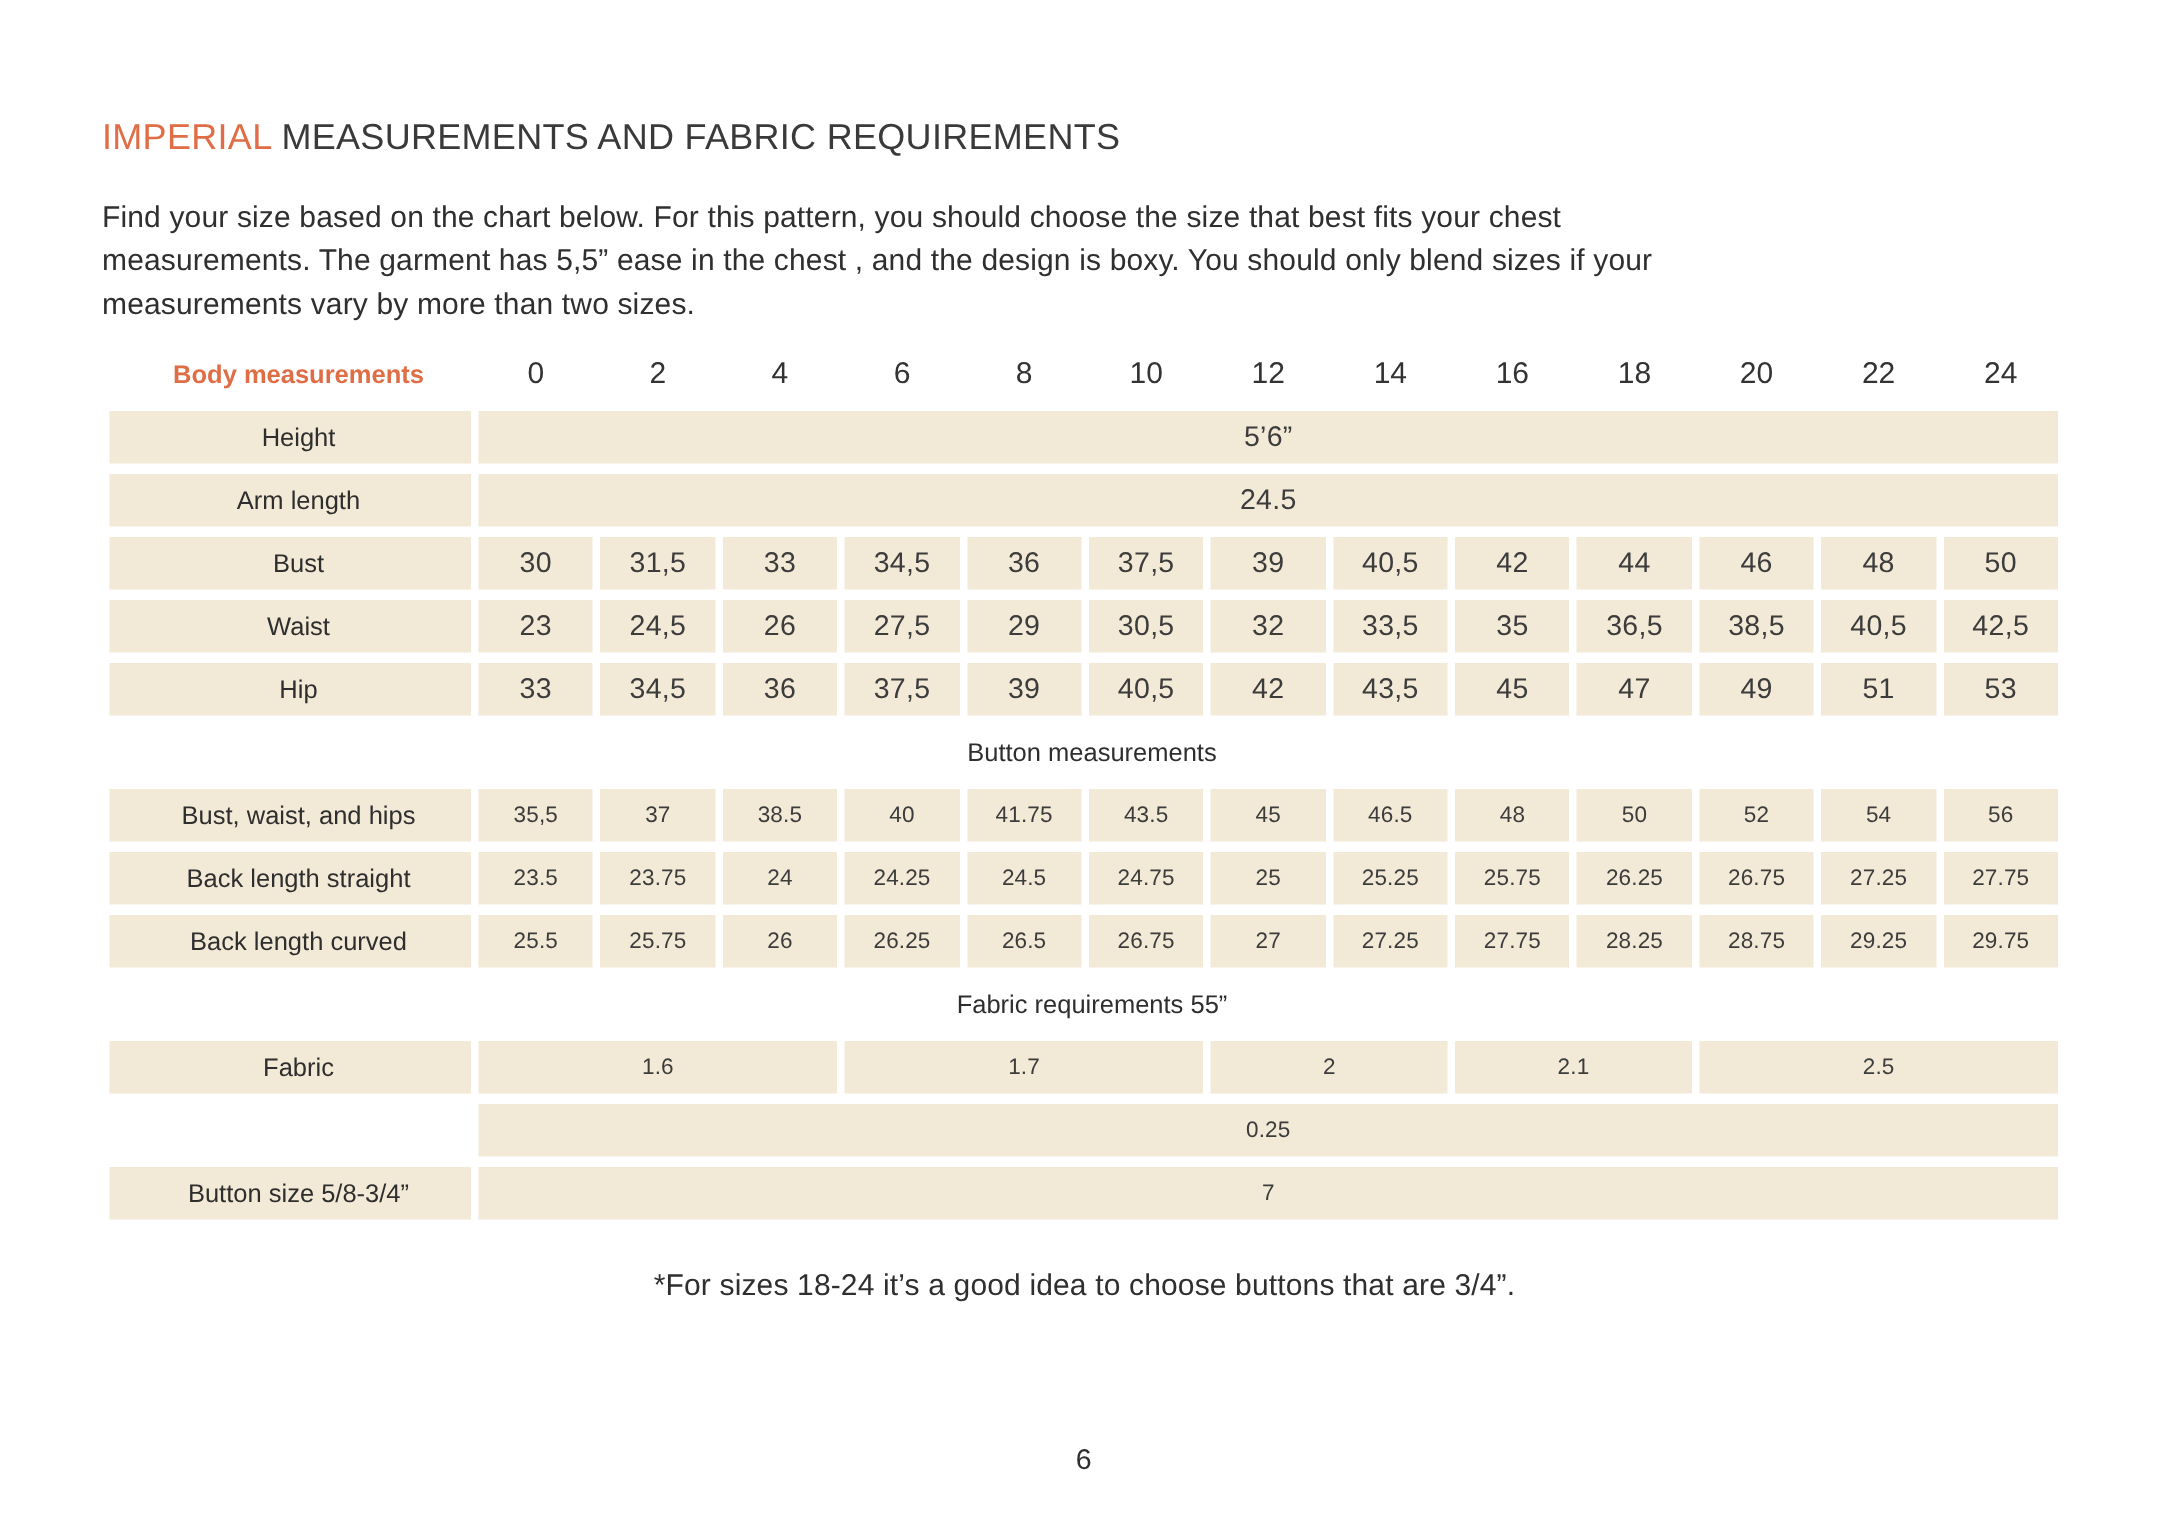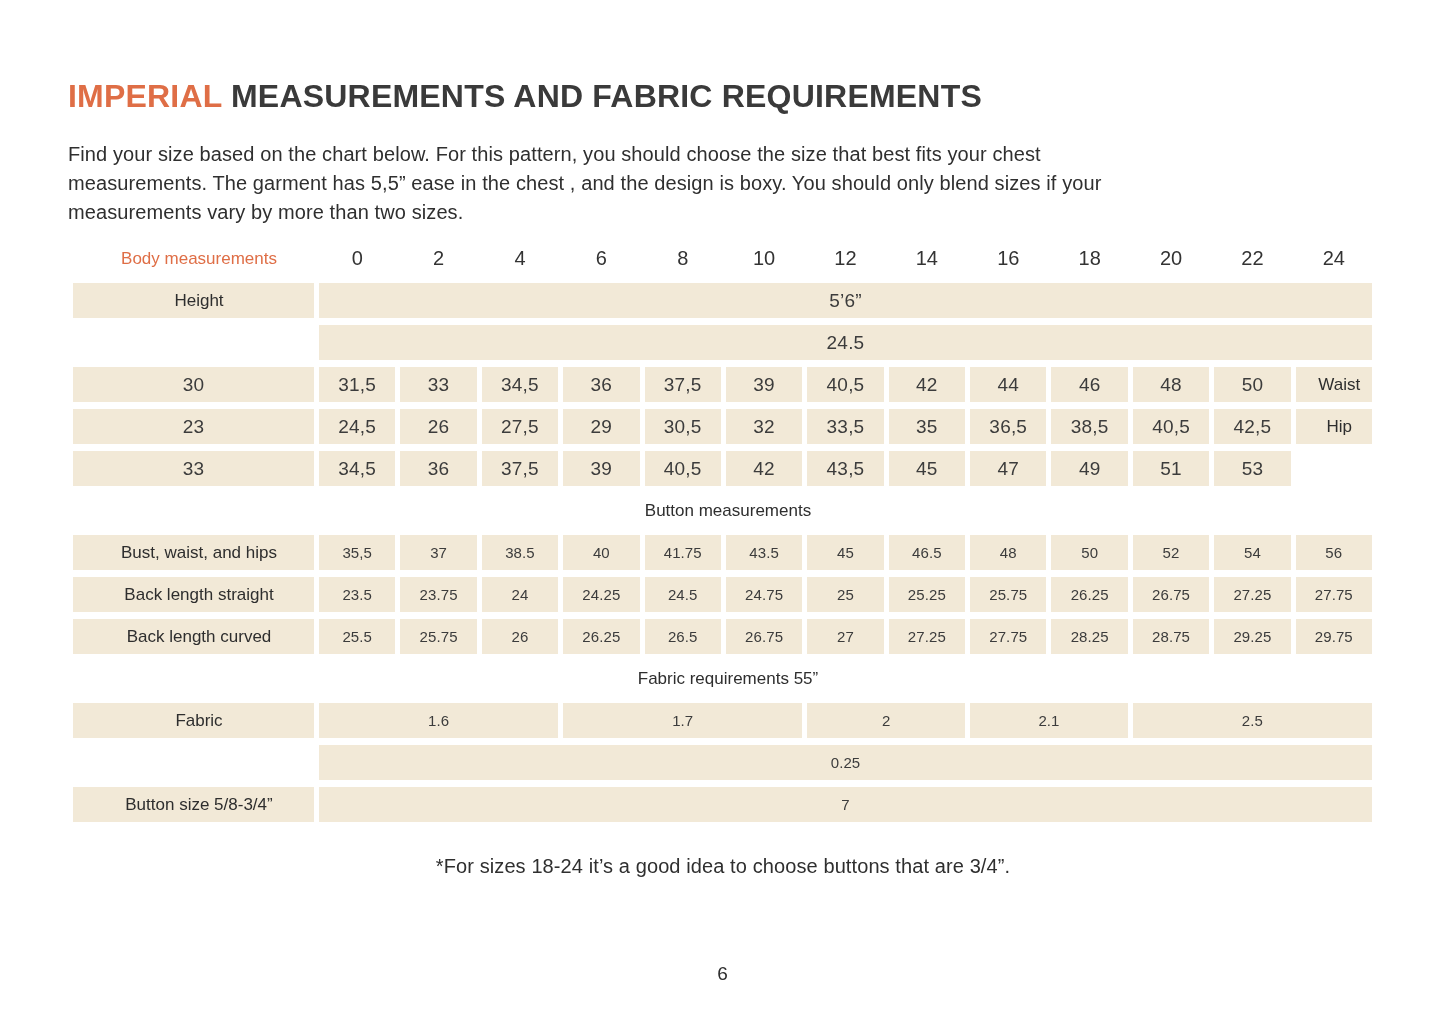--- a/index.html
+++ b/index.html
@@ -16,22 +16,22 @@
     color:var(--ink);
     position:relative;
     overflow:hidden;
   }
   .content{
     position:absolute;
     left:68px; top:78px;
     width:1310px;
   }
   h1{
-    font-size:32px;
-    font-weight:700;
+    font-size:24px;
+    font-weight:400;
     letter-spacing:0.2px;
     color:#3A3A3A;
     white-space:nowrap;
   }
   h1 .accent{color:var(--accent);}
   .intro{
     margin-top:25px;
     font-size:20px;
     line-height:29px;
     color:#2F2F2F;
@@ -51,21 +51,21 @@
   .size-table > div{
     display:flex;
     align-items:center;
     justify-content:center;
   }
   .hdr-label{
     justify-content:flex-start;
     padding-left:11px;
     color:var(--accent);
     font-size:17px;
-    font-weight:400;
+    font-weight:700;
     white-space:nowrap;
   }
   .size-head{
     font-size:20px;
     color:#333;
   }
   .cell{background:var(--cell-bg);}
   .row-label{
     justify-content:flex-start;
     padding-left:11px;
@@ -119,21 +119,23 @@
       <div class="size-head">10</div>
       <div class="size-head">12</div>
       <div class="size-head">14</div>
       <div class="size-head">16</div>
       <div class="size-head">18</div>
       <div class="size-head">20</div>
       <div class="size-head">22</div>
       <div class="size-head">24</div>
       <div class="cell row-label">Height</div>
       <div class="cell val" style="grid-column: 2 / -1;">5’6”</div>
+      <div class="cell row-label">Arm length</div>
       <div class="cell val" style="grid-column: 2 / -1;">24.5</div>
+      <div class="cell row-label">Bust</div>
       <div class="cell val">30</div>
       <div class="cell val">31,5</div>
       <div class="cell val">33</div>
       <div class="cell val">34,5</div>
       <div class="cell val">36</div>
       <div class="cell val">37,5</div>
       <div class="cell val">39</div>
       <div class="cell val">40,5</div>
       <div class="cell val">42</div>
       <div class="cell val">44</div>

